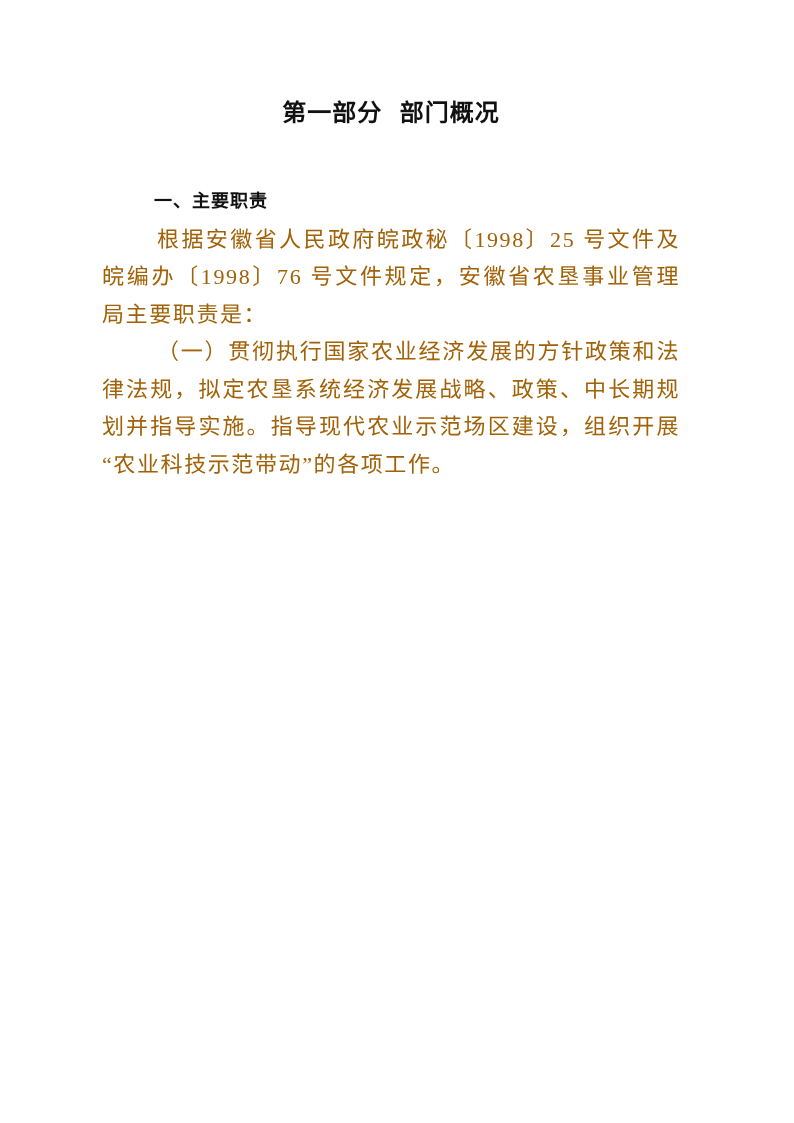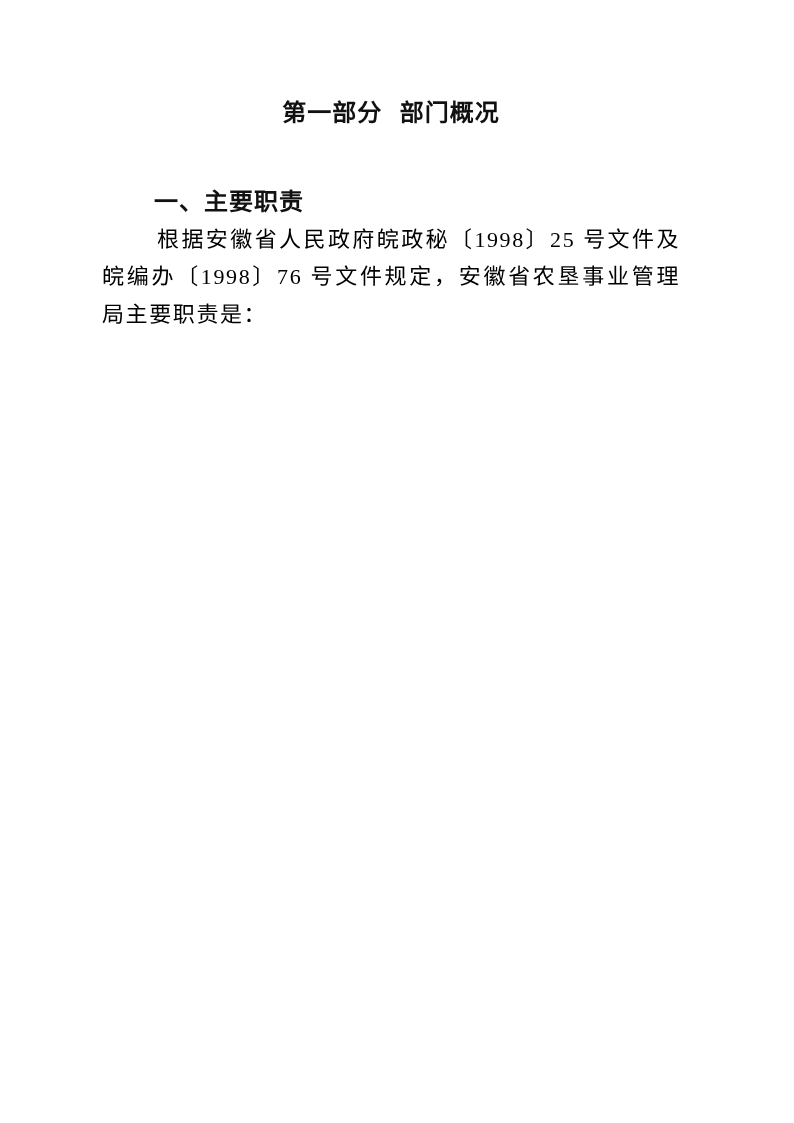--- a/index.html
+++ b/index.html
@@ -29,35 +29,35 @@
     line-height: 34px;
     letter-spacing: 1px;
     word-spacing: 10px;
     text-align: center;
     color: #111111;
   }
   .section-heading {
     margin: 0;
     font-family: "Liberation Sans", "DejaVu Sans", sans-serif;
     font-weight: 700;
-    font-size: 24px;
+    font-size: 18px;
     line-height: 37.5px;
     text-indent: 52px;
     letter-spacing: 1px;
     color: #111111;
   }
   .body-para {
     margin: 0;
     font-family: "Liberation Serif", "DejaVu Serif", serif;
     font-size: 22px;
     line-height: 37.5px;
     letter-spacing: 1.6px;
     text-indent: 55px;
     text-align: justify;
-    color: #000000;
+    color: #a16207;
   }
   .page-number {
     position: absolute;
     left: 648px;
     top: 1024px;
     width: 46px;
     text-align: center;
     font-family: "Liberation Serif", "DejaVu Serif", serif;
     font-size: 14.5px;
     letter-spacing: 1px;
@@ -65,15 +65,16 @@
   }
 </style>
 </head>
 <body>
 
 <div class="page">
   <div class="content">
     <h1 class="doc-title">第一部分 部门概况</h1>
     <h2 class="section-heading">一、主要职责</h2>
     <p class="body-para">根据安徽省人民政府皖政秘〔1998〕25 号文件及皖编办〔1998〕76 号文件规定，安徽省农垦事业管理局主要职责是：</p>
+    <p class="body-para">（一）贯彻执行国家农业经济发展的方针政策和法律法规，拟定农垦系统经济发展战略、政策、中长期规划并指导实施。指导现代农业示范场区建设，组织开展“农业科技示范带动”的各项工作。</p>
   </div>
   <div class="page-number">- 4 -</div>
 </div>
 
 </body></html>

